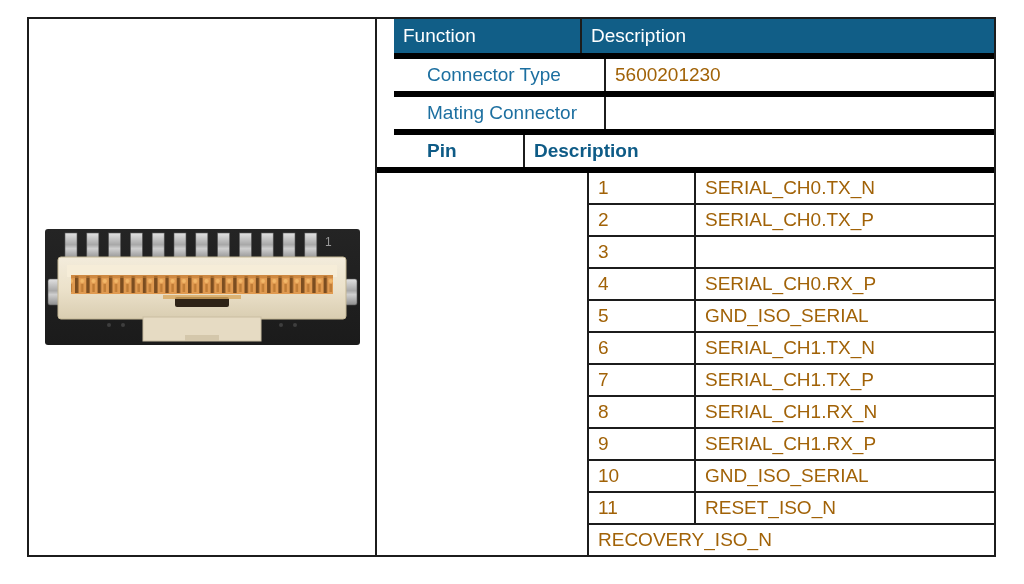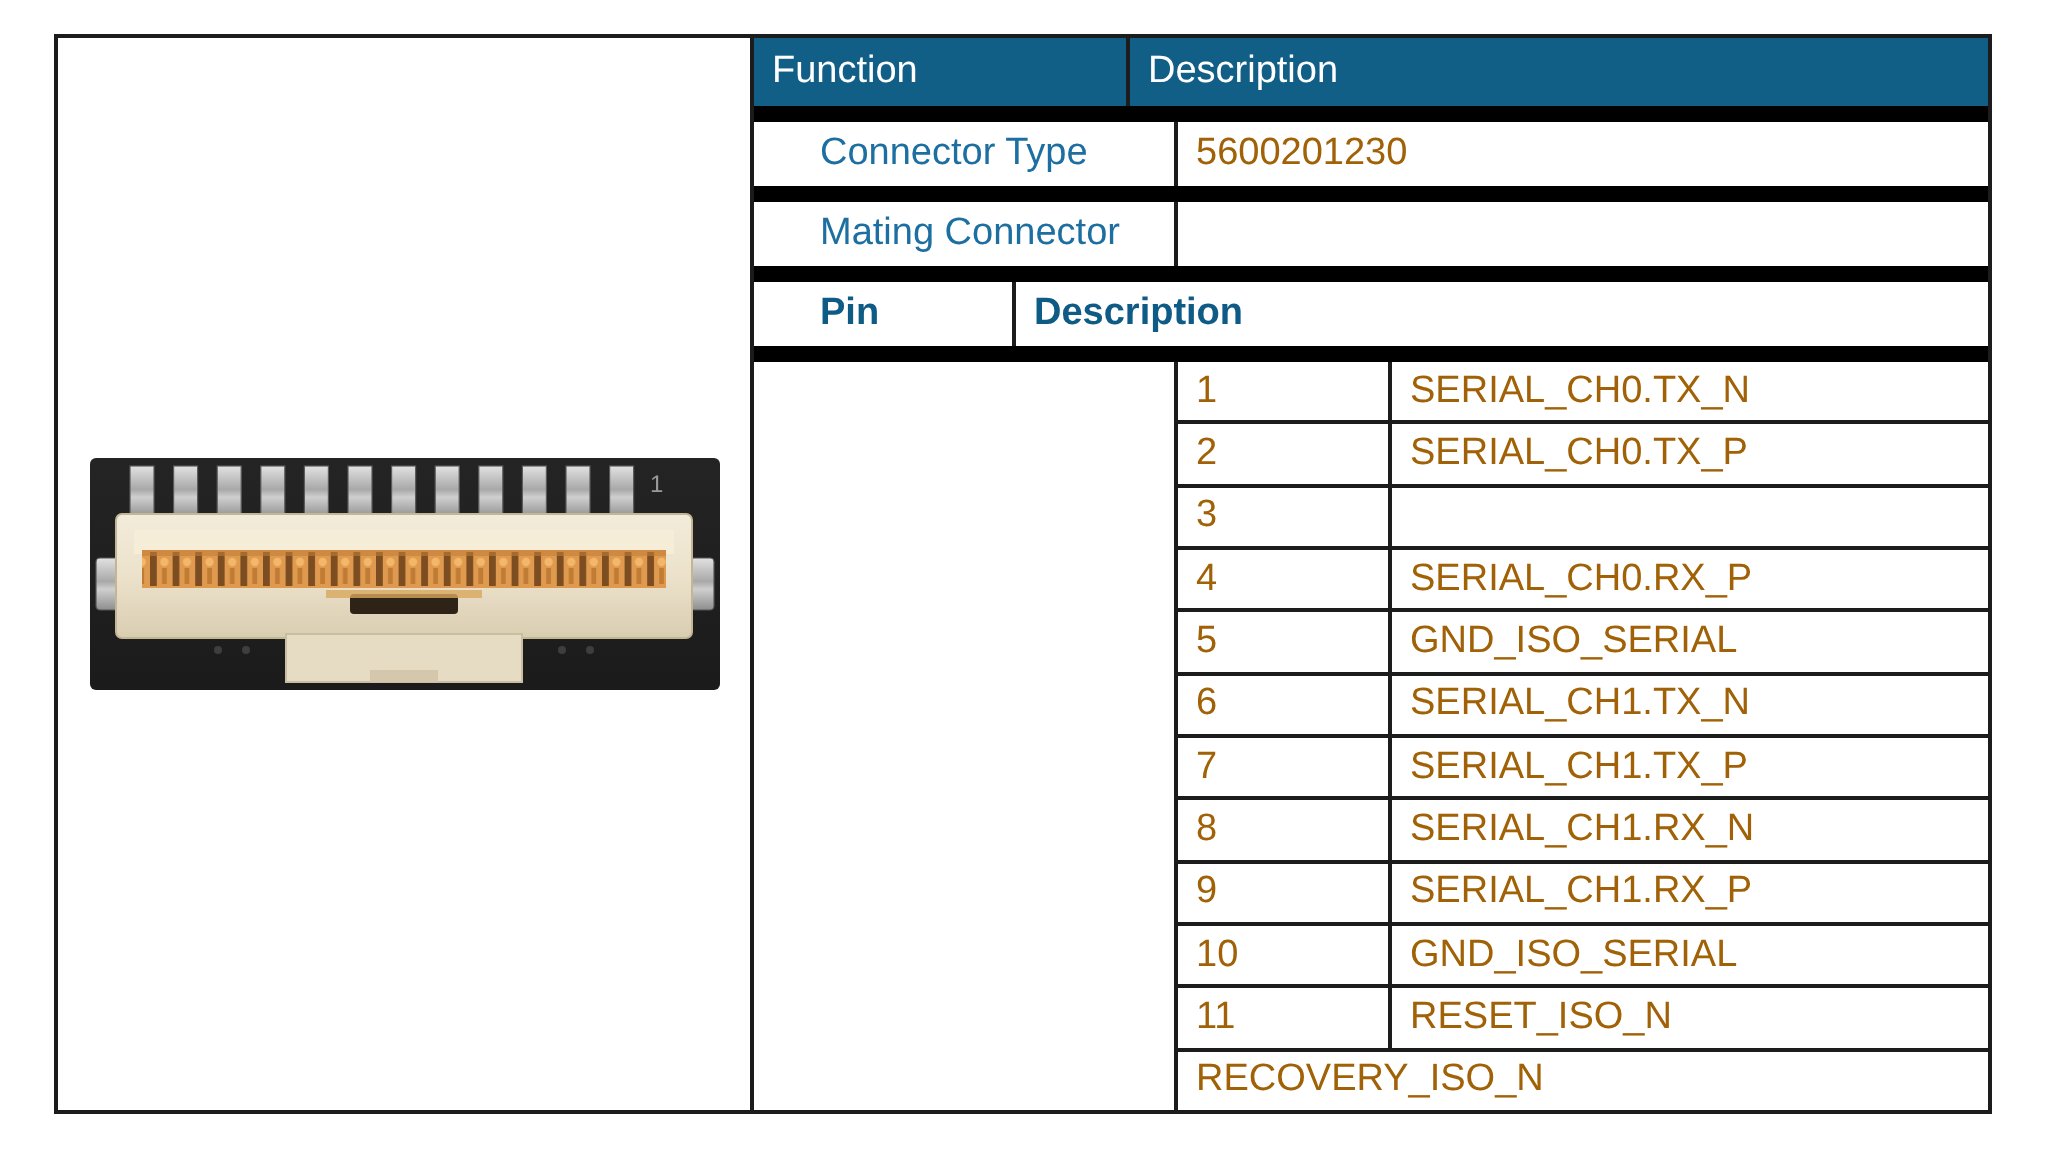--- a/index.html
+++ b/index.html
@@ -25,22 +25,22 @@
     display: flex;
     align-items: center;
     justify-content: center;
     background: #ffffff;
   }
   .data-cols {
     flex: 1;
     display: flex;
     flex-direction: column;
   }
-  .row { display: flex; flex: 0 0 auto; }
-  .row + .row, .pin-area { border-top: 8px solid #000000; padding-left: 24px; }
+  .row { display: flex; flex: 0 0 auto; margin-left: 17px; }
+  .row + .row, .pin-area { border-top: 6px solid #000000; padding-left: 24px; }
   .cell {
     box-sizing: border-box;
     display: flex;
     align-items: center;
     padding-left: 9px;
     font-size: 19px;
     white-space: nowrap;
     overflow: hidden;
   }
   .header-row { height: 34px; background: #115E87; }

